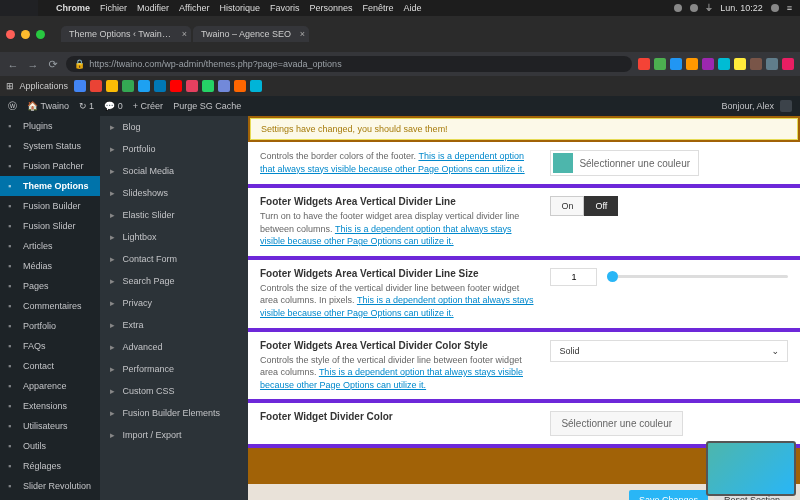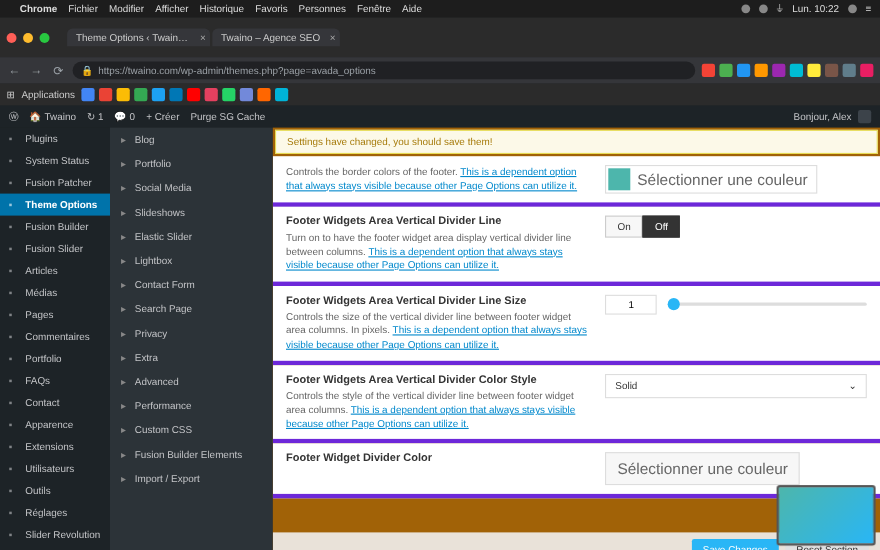--- a/index.html
+++ b/index.html
@@ -1,19 +1,19 @@
 <!DOCTYPE html>
 <html><head>
 <meta charset="utf-8">
 <style>
 * { margin: 0; padding: 0; box-sizing: border-box; font-family: -apple-system, BlinkMacSystemFont, "Segoe UI", Arial, sans-serif; }
 body { width: 800px; height: 500px; overflow: hidden; background: #202124; font-size: 10px; }
 
 
-.mac-bar { height: 16px; background: rgba(30,30,30,0.95); display: flex; align-items: center; padding: 4px 8px; color: #ddd; font-size: 9px; gap: 10px; }
+.mac-bar { height: 16px; background: rgba(30,30,30,0.95); display: flex; align-items: center; padding: 4px 8px; color: #ddd; font-size: 9px; gap: 10px; margin-left: 38px; }
 .mac-bar .right { margin-left: auto; display: flex; gap: 8px; align-items: center; }
 .mac-bar .icon-dot { width: 8px; height: 8px; border-radius: 50%; background: #888; }
 
 
 .win-controls { height: 36px; background: #2b2b2b; display: flex; align-items: center; padding: 0 6px; gap: 6px; }
 .win-controls .dot { width: 9px; height: 9px; border-radius: 50%; }
 .win-controls .red { background: #ff5f57; }
 .win-controls .yellow { background: #febc2e; }
 .win-controls .green { background: #28c840; }
 .win-controls .tabs { display: flex; margin-left: 10px; gap: 2px; }
@@ -52,21 +52,21 @@
 .notice { background: #fcf9e8; border: 1px solid #e6db55; color: #a67b0a; padding: 5px 10px; font-size: 9px; margin: 2px; }
 .opt-row { display: flex; padding: 8px 12px; border-bottom: 4px solid #6d28d9; background: #fff; }
 .opt-row .left { width: 55%; padding-right: 15px; }
 .opt-row .left h4 { font-size: 10px; color: #333; font-weight: 700; margin-bottom: 3px; }
 .opt-row .left p { font-size: 9px; color: #666; line-height: 1.4; }
 .opt-row .left a { color: #0088cc; text-decoration: underline; }
 .opt-row .right { width: 45%; display: flex; align-items: flex-start; }
 
 .color-swatch { display: flex; align-items: center; gap: 6px; border: 1px solid #ddd; padding: 2px; }
 .color-swatch .sw { width: 20px; height: 20px; background: #4db6ac; }
-.color-swatch span { font-size: 14px; color: #666; padding-right: 6px; }
+.color-swatch span { font-size: 10px; color: #666; padding-right: 6px; }
 
 .onoff { display: flex; }
 .onoff .b { padding: 4px 10px; font-size: 9px; border: 1px solid #ccc; cursor: pointer; }
 .onoff .b.on { background: #f7f7f7; color: #333; }
 .onoff .b.off { background: #333; color: #fff; border-color: #333; }
 
 .slider-w { display: flex; align-items: center; width: 100%; gap: 10px; }
 .slider-w .num { border: 1px solid #ddd; padding: 3px 20px; font-size: 9px; background: #fff; }
 .slider-w .track { flex: 1; height: 3px; background: #ddd; position: relative; border-radius: 2px; }
 .slider-w .thumb { width: 11px; height: 11px; background: #29b6f6; border-radius: 50%; position: absolute; top: -4px; left: 0; }

